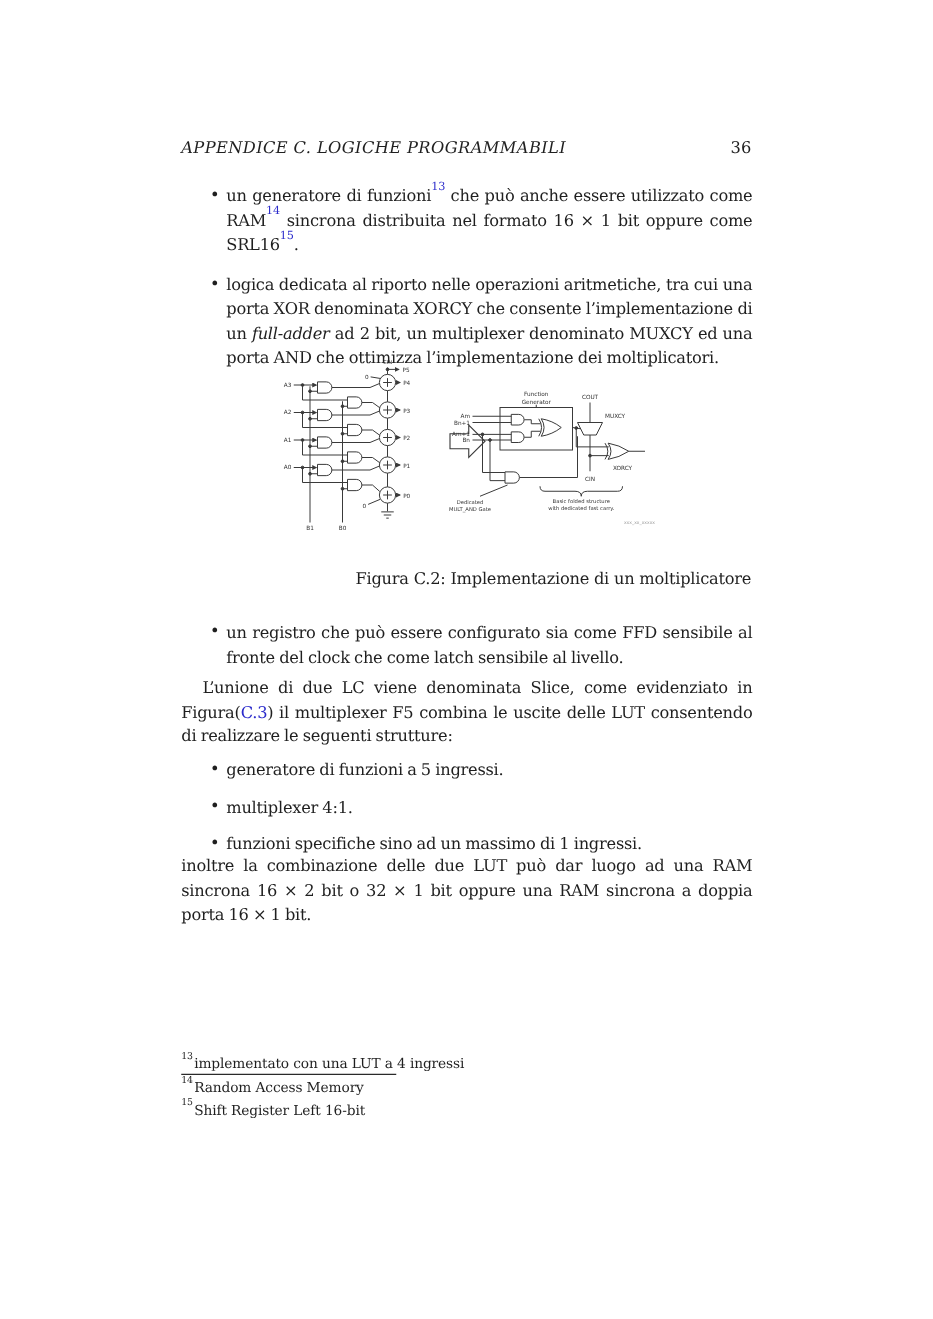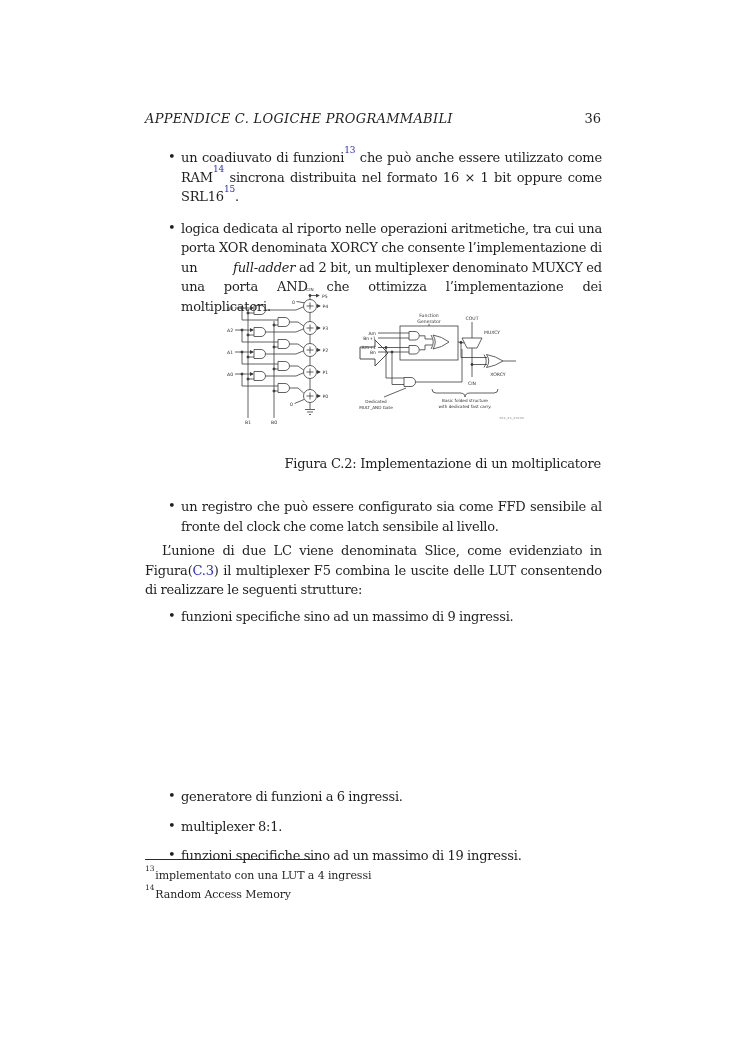--- a/index.html
+++ b/index.html
@@ -21,48 +21,48 @@
   .list li { position:relative; padding-left:13px; margin-bottom:12px; }
   .list li:last-child { margin-bottom:0; }
   .list li::before { content:"\2022"; position:absolute; left:0; top:-1px; }
   .list-gap10 li { margin-bottom:10px; }
   .para {
     position:absolute; left:145px; width:457px; margin:0;
     font-size:13px; line-height:19.7px; text-align:justify;
     letter-spacing:-0.2px; word-spacing:-0.5px;
   }
   .indent { text-indent:17px; }
-  .em { font-style:italic;margin-left:32px; }
+  .em { font-style:italic; }
   sup.fnref { font-size:9px; line-height:0; position:relative; top:-4px; }
   .link { color:#2b2bcb; cursor:pointer; }
   .caption { position:absolute; left:145px; width:456px; top:456px; text-align:right; font-size:13px; letter-spacing:-0.2px; }
   .figure { position:absolute; left:226px; top:286px; }
   .figure text { font-family:"DejaVu Sans", sans-serif; font-size:4.6px; fill:#333; }
   .figure .tiny { font-size:4.2px; }
   .figure .fid { font-size:3.6px; fill:#9a9a9a; }
   .footrule { position:absolute; left:145px; top:859px; width:172px; border-top:1.2px solid #2a2a2a; }
   .footnotes {
-    position:absolute; left:145px; width:457px; top:864px;
+    position:absolute; left:145px; width:457px; top:840px;
     font-size:11px; line-height:15px; letter-spacing:-0.1px;
   }
   .footnotes sup { font-size:7.5px; position:relative; top:-3px; margin-right:1px; }
 </style>
 </head>
 <body>
 
 <div class="page">
 
   <div class="header">
     <span class="title">APPENDICE C.  LOGICHE PROGRAMMABILI</span>
     <span>36</span>
   </div>
 
   <ul class="list" style="top:148px">
     <li>
-      <span>un coadiuvato di funzioni</span><sup class="fnref link">13</sup><span> che può anche essere utilizzato come RAM</span><sup class="fnref link">14</sup><span> sincrona distribuita nel formato 16 × 1 bit oppure come SRL16</span><sup class="fnref link">15</sup><span>.</span>
+      <span>un generatore di funzioni</span><sup class="fnref link">13</sup><span> che può anche essere utilizzato come RAM</span><sup class="fnref link">14</sup><span> sincrona distribuita nel formato 16 × 1 bit oppure come SRL16</span><sup class="fnref link">15</sup><span>.</span>
     </li>
     <li>
       <span>logica dedicata al riporto nelle operazioni aritmetiche, tra cui una porta XOR denominata XORCY che consente l’implementazione di un </span><i class="em">full-adder</i><span> ad 2 bit, un multiplexer denominato MUXCY ed una porta AND che ottimizza l’implementazione dei moltiplicatori.</span>
     </li>
   </ul>
 
   <svg class="figure" width="306" height="150" viewBox="0 0 306 150">
     <defs>
       <marker id="arr" markerWidth="5" markerHeight="5" refX="4" refY="2.5" orient="auto">
         <path d="M0,0 L5,2.5 L0,5 z" fill="#3a3a3a"></path>
@@ -234,31 +234,30 @@
 
   <ul class="list" style="top:497px">
     <li>un registro che può essere configurato sia come FFD sensibile al fronte del clock che come latch sensibile al livello.</li>
   </ul>
 
   <p class="para indent" style="top:541px">
     <span>L’unione di due LC viene denominata Slice, come evidenziato in Figura(</span><span class="link">C.3</span><span>) il multiplexer F5 combina le uscite delle LUT consentendo di realizzare le seguenti strutture:</span>
   </p>
 
   <ul class="list list-gap10" style="top:607px">
-    <li>funzioni specifiche sino ad un massimo di 9 ingressi.</li>
+    <li>generatore di funzioni a 5 ingressi.</li>
+    <li>multiplexer 4:1.</li>
+    <li>funzioni specifiche sino ad un massimo di 1 ingressi.</li>
   </ul>
 
-
-
-  <ul class="list list-gap10" style="top:787px">
-    <li>generatore di funzioni a 6 ingressi.</li>
-    <li>multiplexer 8:1.</li>
-    <li>funzioni specifiche sino ad un massimo di 19 ingressi.</li>
-  </ul>
+  <p class="para" style="top:684px">inoltre la combinazione delle due LUT può dar luogo ad una RAM sincrona 16 × 2 bit o 32 × 1 bit oppure una RAM sincrona a doppia porta 16 × 1 bit.</p>
+
+
 
   <div class="footrule"></div>
 
   <div class="footnotes">
     <div><sup>13</sup><span>implementato con una LUT a 4 ingressi</span></div>
     <div><sup>14</sup><span>Random Access Memory</span></div>
+    <div><sup>15</sup><span>Shift Register Left 16-bit</span></div>
   </div>
 
 </div>
 
 </body></html>

